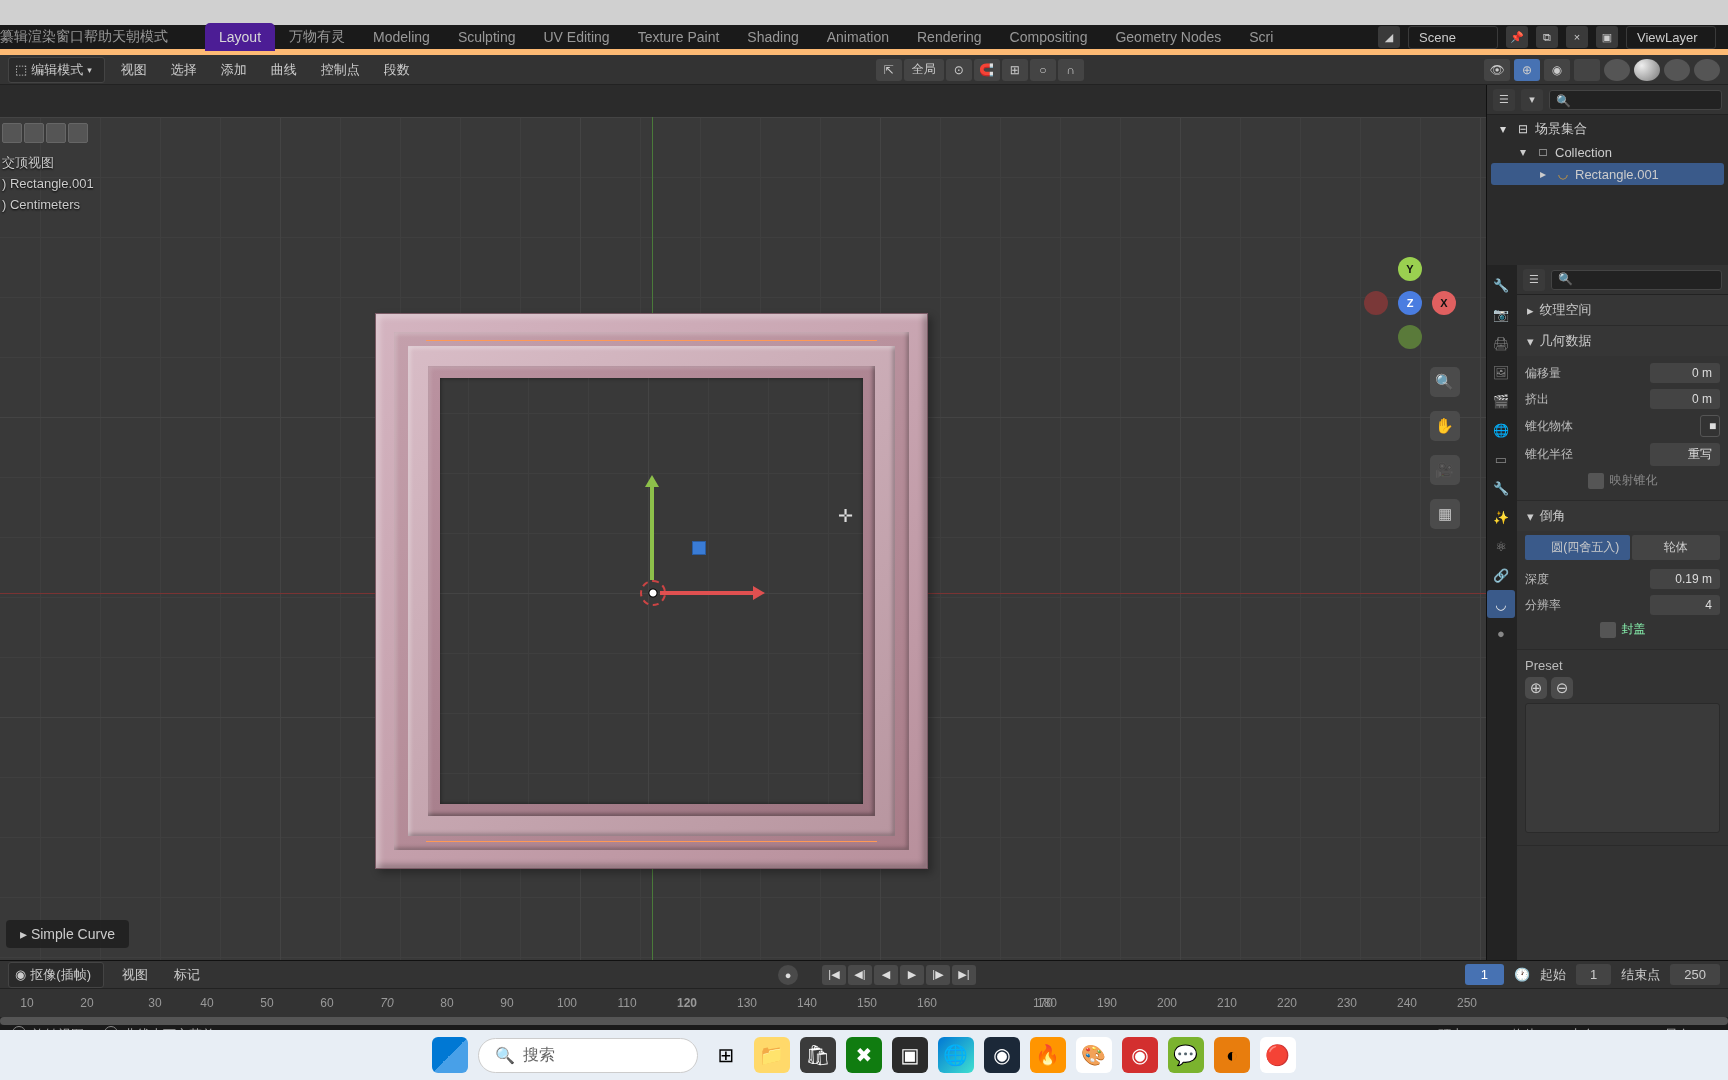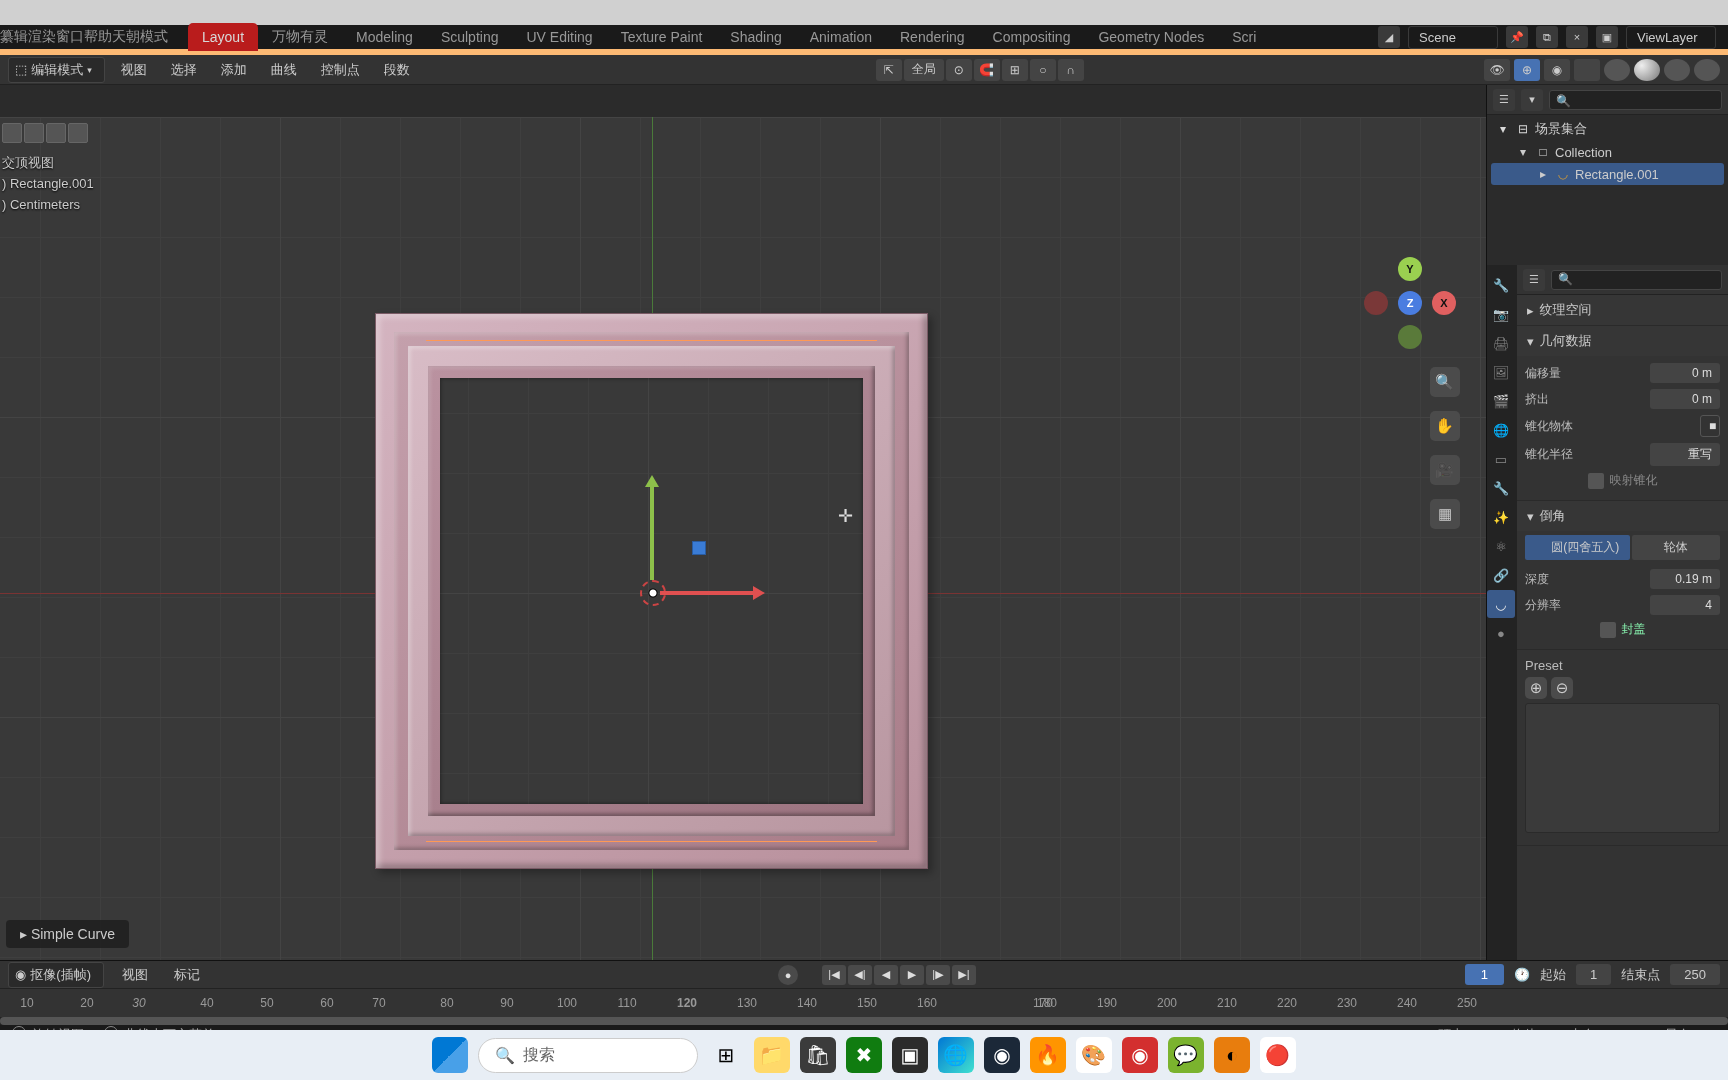--- a/index.html
+++ b/index.html
@@ -3,21 +3,21 @@
 <meta charset="utf-8">
 <style>
 * { margin: 0; padding: 0; box-sizing: border-box; font-family: "Microsoft YaHei", sans-serif; }
 body { width: 1728px; height: 1080px; background: #d0d0d0; overflow: hidden; position: relative; }
 
 .app-window { position: absolute; top: 25px; left: 0; width: 1728px; height: 1005px; background: #2b2b2b; }
 
 
 .workspace-bar { height: 30px; background: #1a1a1a; display: flex; align-items: center; color: #989898; font-size: 14px; border-bottom: 6px solid #fdba74; }
 .ws-tab { padding: 6px 14px; cursor: pointer; }
-.ws-tab.active { background: #b91c1c; border-top-left-radius: 5px; border-top-right-radius: 5px; color: #d8d8d8; }
+.ws-tab.active { background: #4c1d95; border-top-left-radius: 5px; border-top-right-radius: 5px; color: #d8d8d8; margin-left: 17px; }
 .scene-input { margin-left: auto; display: flex; align-items: center; gap: 8px; padding-right: 12px; }
 .scene-field { background: #1a1a1a; border: 1px solid #3a3a3a; color: #ccc; padding: 3px 10px; font-size: 13px; border-radius: 3px; min-width: 90px; }
 .hdr-icon { width: 22px; height: 22px; background: #3a3a3a; border-radius: 3px; display: flex; align-items: center; justify-content: center; color: #ccc; font-size: 11px; }
 
 
 .tool-header { height: 30px; background: #333; display: flex; align-items: center; padding: 0 8px; color: #ccc; font-size: 13px; gap: 8px; border-bottom: 1px solid #222; }
 .mode-select { background: #2a2a2a; border: 1px solid #444; padding: 3px 12px 3px 6px; border-radius: 3px; font-size: 13px; color: #ccc; display: flex; align-items: center; gap: 4px; }
 .hdr-btn { padding: 4px 8px; cursor: pointer; }
 .tool-cluster { display: flex; gap: 2px; margin-left: 450px; }
 .tool-btn-sm { width: 26px; height: 22px; background: #444; border-radius: 3px; display: flex; align-items: center; justify-content: center; font-size: 12px; }
@@ -423,25 +423,25 @@
         <span>🕐</span>
         <span class="frame-lbl">起始</span>
         <div class="num-box">1</div>
         <span class="frame-lbl">结束点</span>
         <div class="num-box">250</div>
       </div>
     </div>
     <div class="ruler" id="ruler">
         <span class="mark" style="left: 12px;">10</span>
         <span class="mark" style="left: 72px;">20</span>
-        <span class="mark" style="left: 124px; font-style: italic;">30</span>
+        <span class="mark" style="left: 140px;">30</span>
         <span class="mark" style="left: 192px;">40</span>
         <span class="mark" style="left: 252px;">50</span>
         <span class="mark" style="left: 312px;">60</span>
-        <span class="mark" style="left: 364px;">70</span>
+        <span class="mark" style="left: 372px; font-style: italic;">70</span>
         <span class="mark" style="left: 432px;">80</span>
         <span class="mark" style="left: 492px;">90</span>
         <span class="mark" style="left: 552px;">100</span>
         <span class="mark" style="left: 612px;">110</span>
         <span class="mark" style="left: 672px; font-weight: bold;">120</span>
         <span class="mark" style="left: 732px;">130</span>
         <span class="mark" style="left: 792px;">140</span>
         <span class="mark" style="left: 852px;">150</span>
         <span class="mark" style="left: 912px;">160</span>
         <span class="mark" style="left: 1028px;">170</span>

